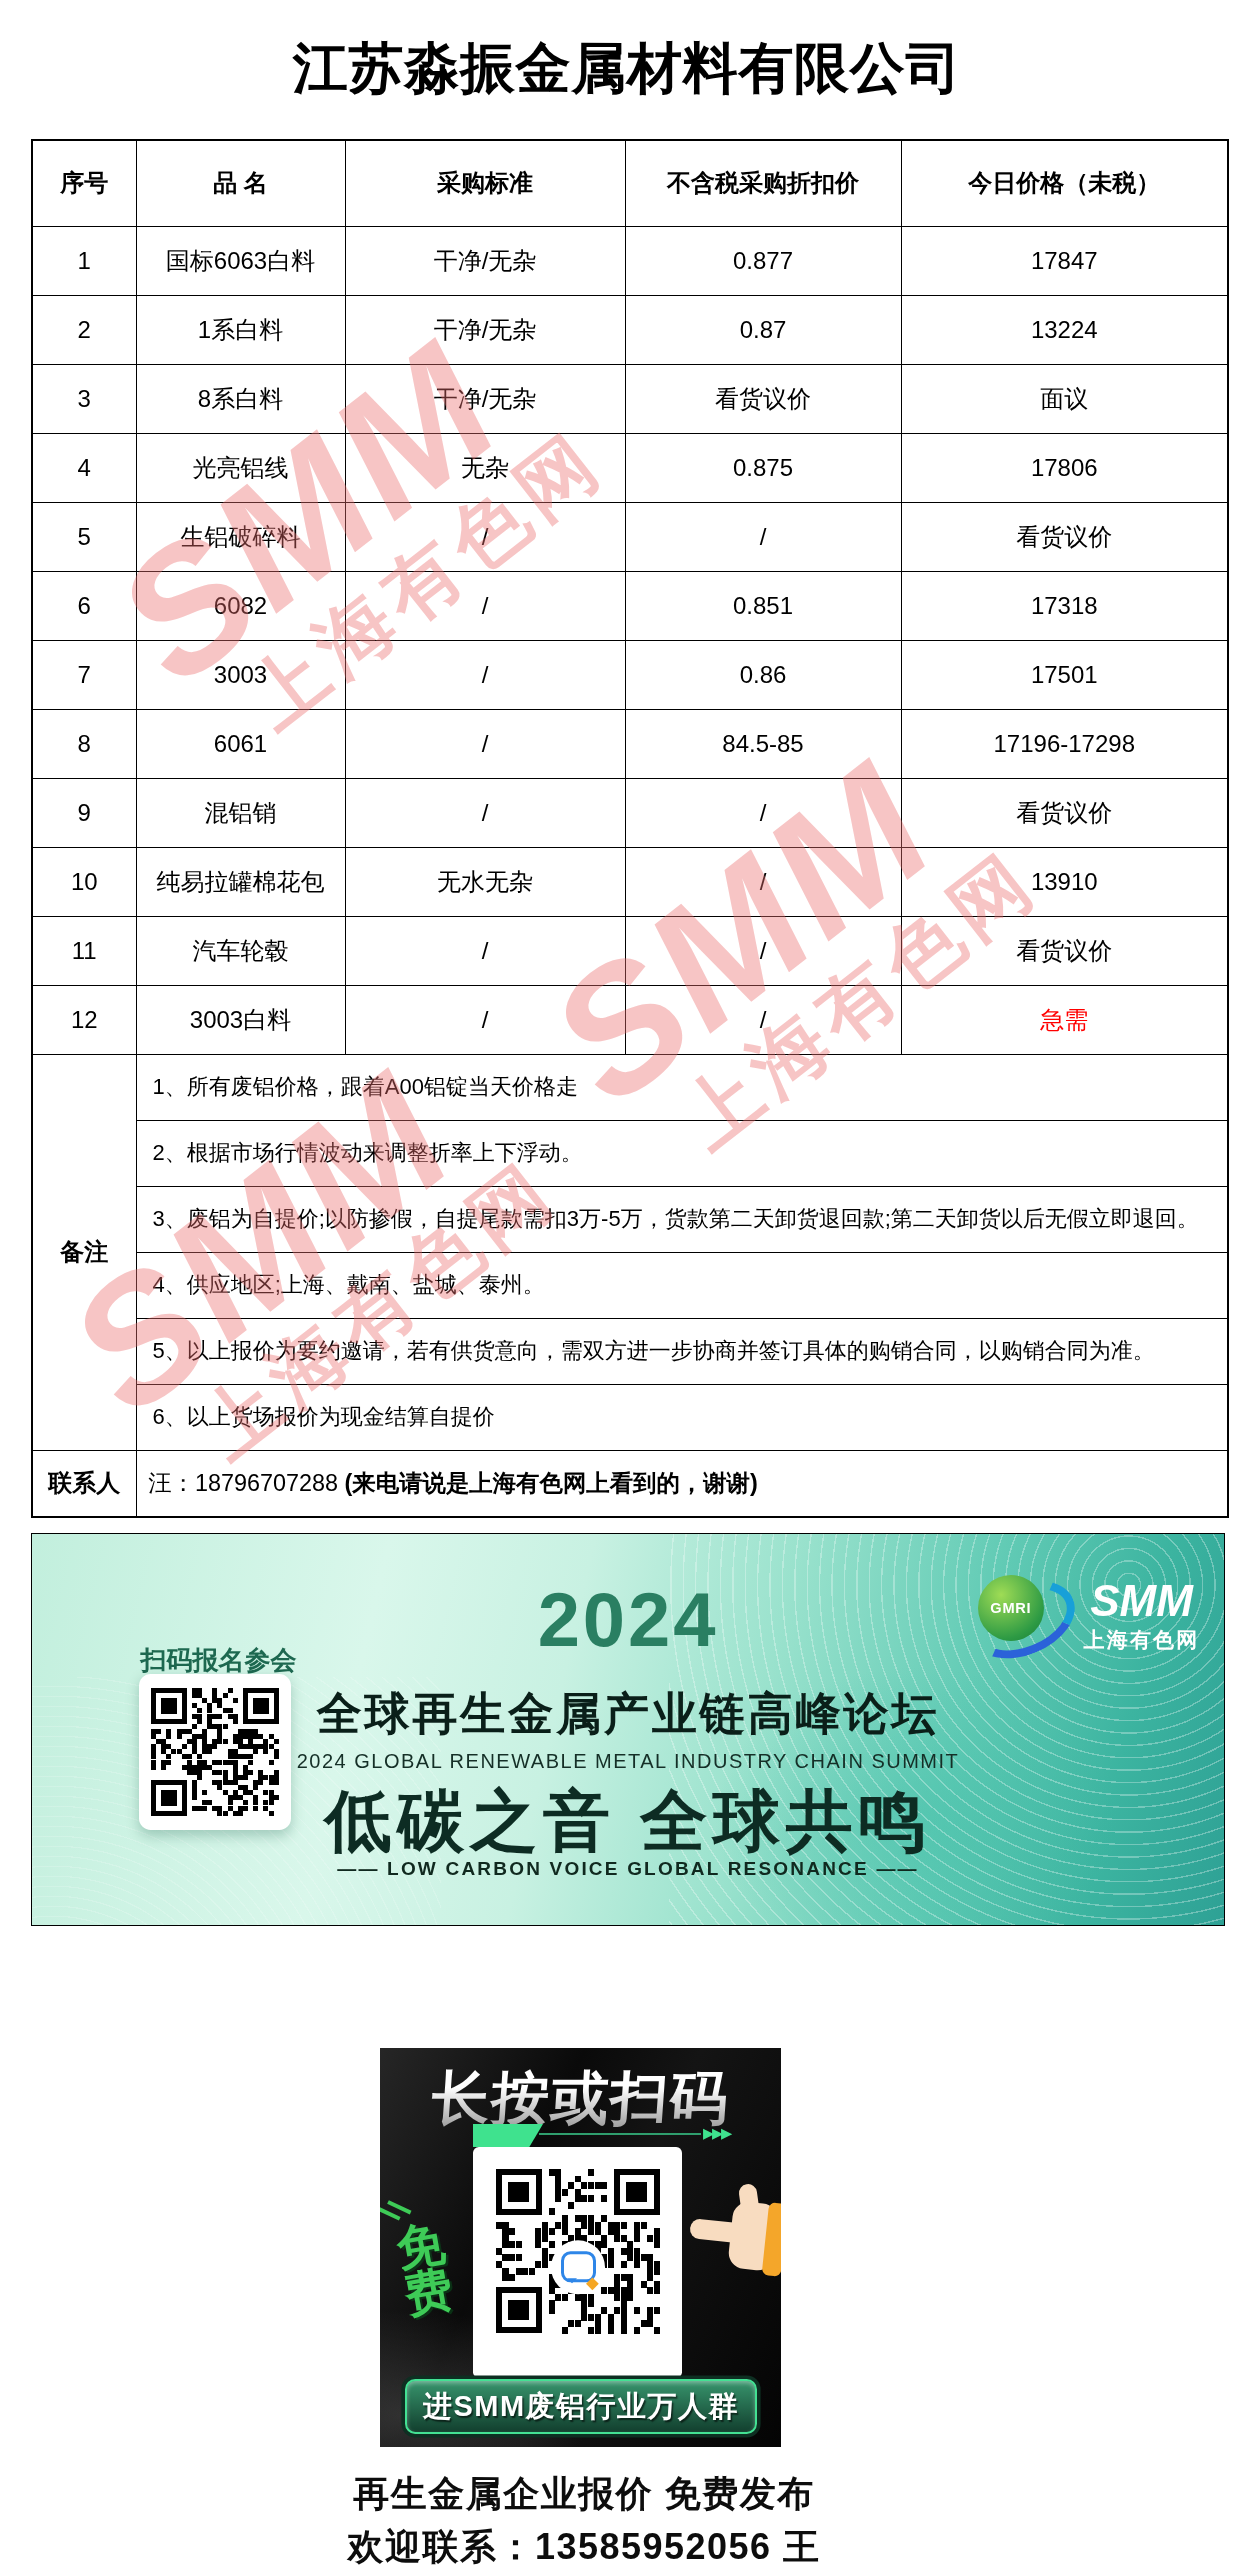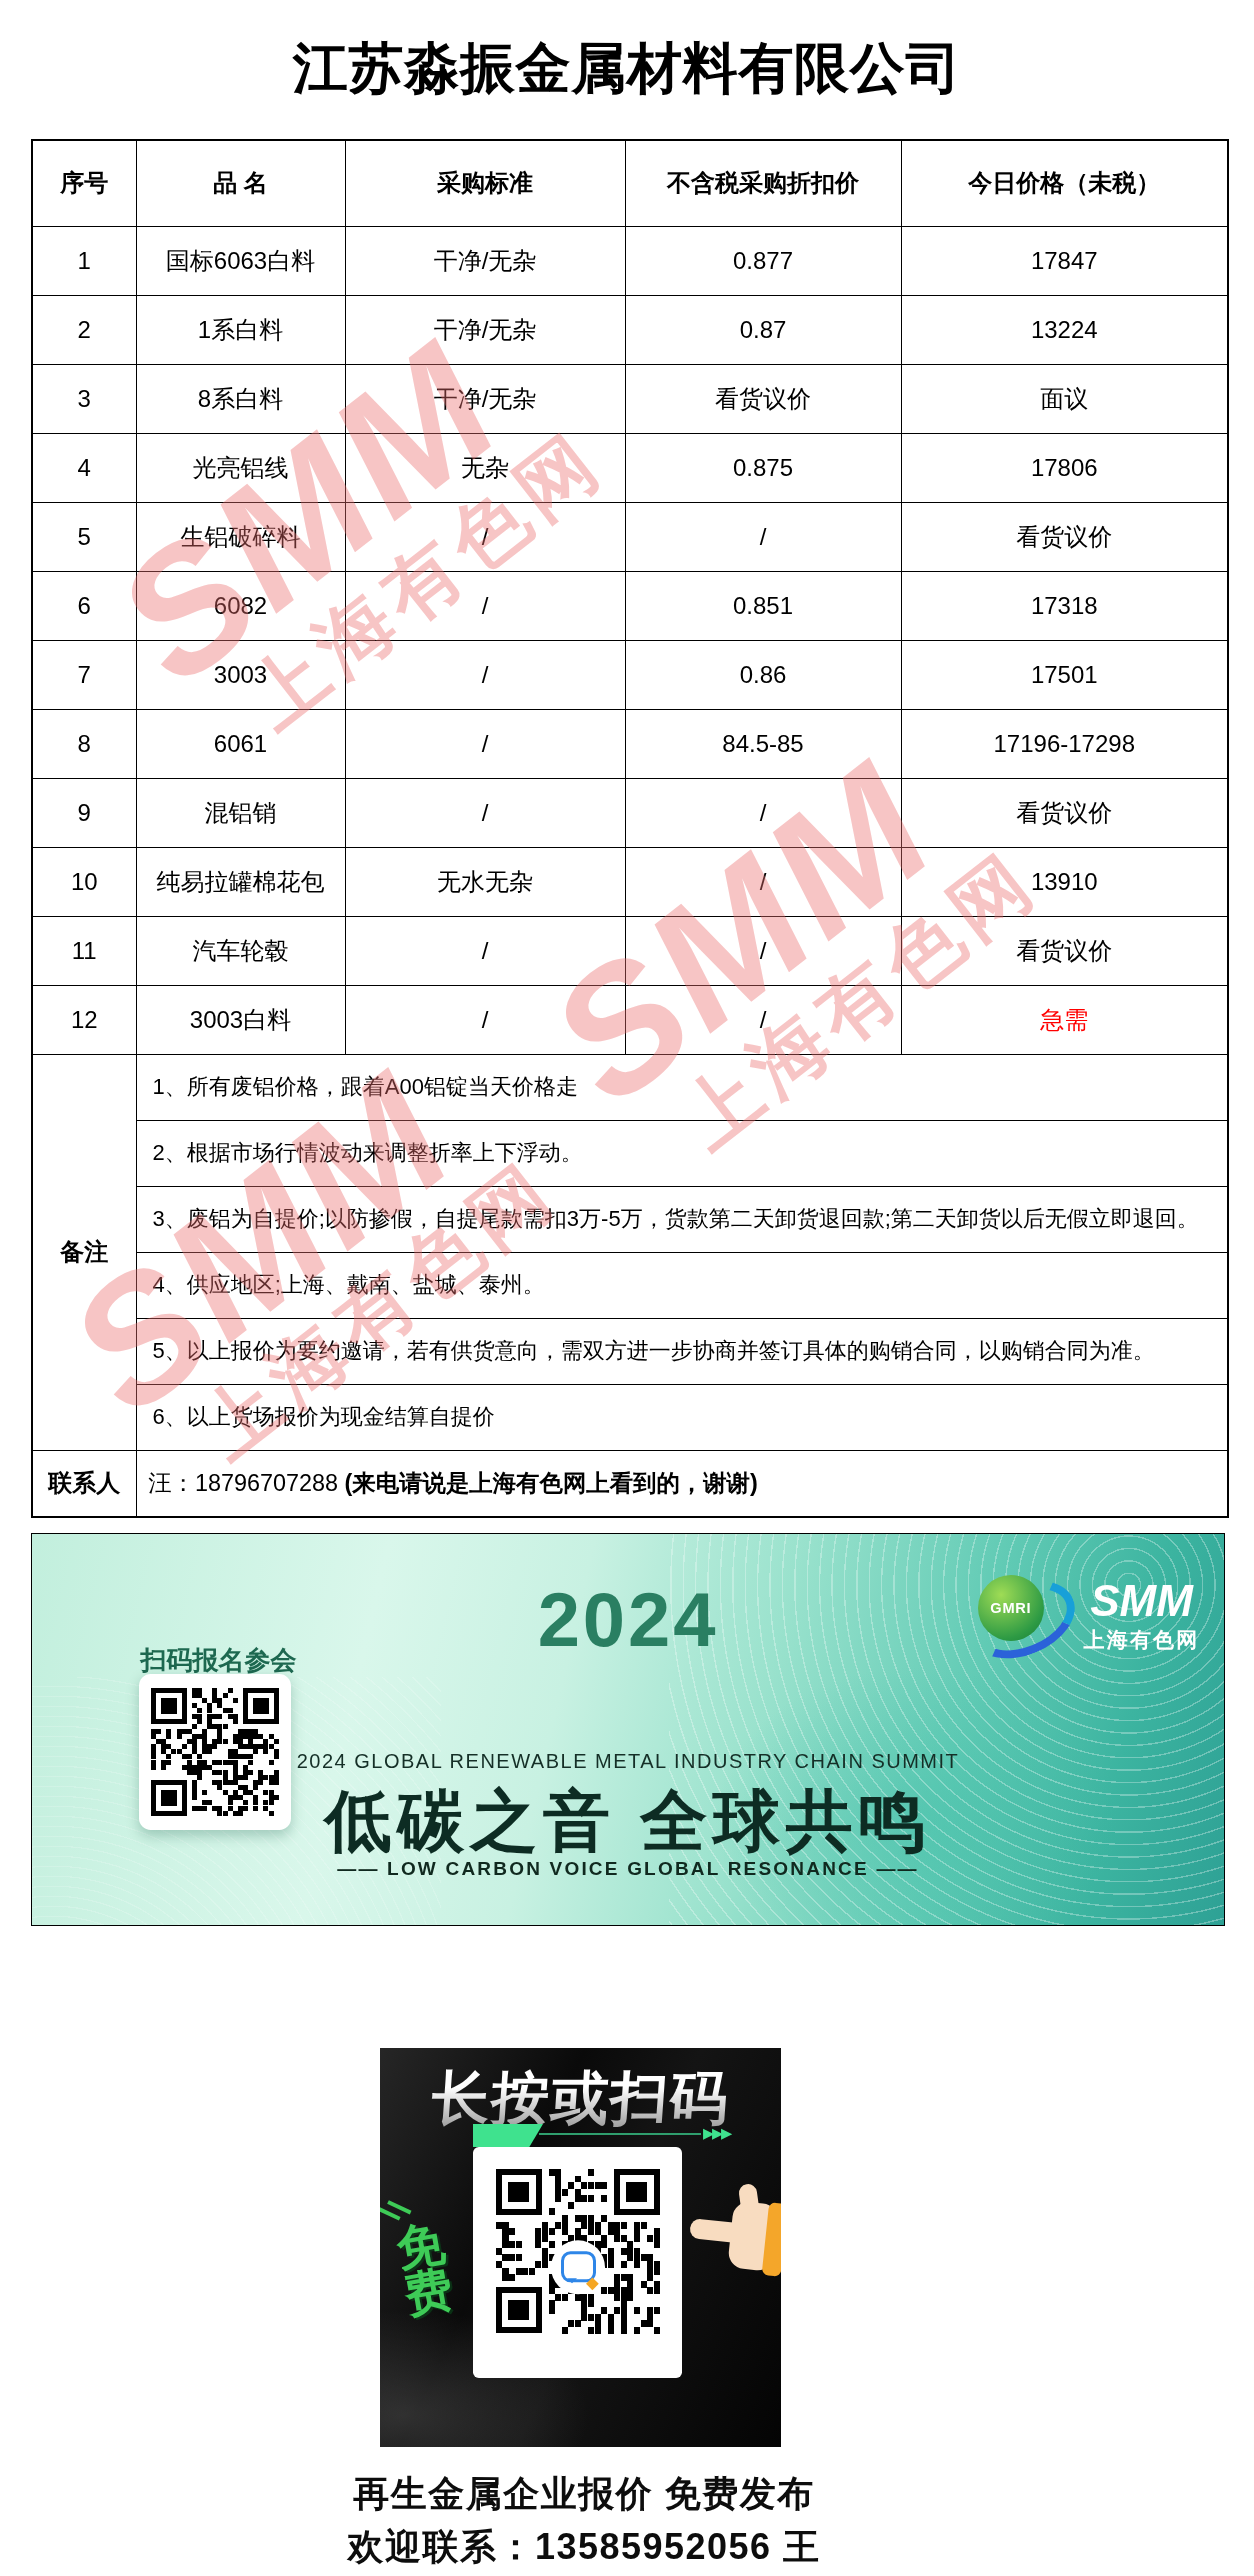--- a/index.html
+++ b/index.html
@@ -490,20 +490,21 @@
           <i style="left:92px;top:118px;width:5.1px;height:5.1px"></i>
           <i style="left:102px;top:118px;width:5.1px;height:5.1px"></i>
           <i style="left:112px;top:118px;width:5.1px;height:5.1px"></i>
           <i style="left:66px;top:123px;width:5.1px;height:5.1px"></i>
           <i style="left:72px;top:123px;width:5.1px;height:5.1px"></i>
           <i style="left:82px;top:123px;width:5.1px;height:5.1px"></i>
           <i style="left:87px;top:123px;width:5.1px;height:5.1px"></i>
           <i style="left:118px;top:123px;width:5.1px;height:5.1px"></i>
         </div>
     </div>
+    <div class="sum-cn">全球再生金属产业链高峰论坛</div>
     <div class="sum-en">2024 GLOBAL RENEWABLE METAL INDUSTRY CHAIN SUMMIT</div>
     <div class="slogan">低碳之音 全球共鸣</div>
     <div class="slogan-en">—— LOW CARBON VOICE GLOBAL RESONANCE ——</div>
   </div>
 
 
   <div class="bbanner">
     <div class="press">长按或扫码</div>
     <div class="trap"></div>
     <div class="dline"></div>
@@ -712,19 +713,20 @@
           <b></b>
         </div>
     </div>
     <div class="freev">免费</div>
     <div class="hand">
         <i class="palm"></i>
         <i class="finger"></i>
         <i class="thumb"></i>
         <i class="cuff"></i>
       </div>
+    <div class="jbtn">进SMM废铝行业万人群</div>
   </div>
 
   <div class="tail t1">再生金属企业报价 免费发布</div>
   <div class="tail t2">欢迎联系：13585952056 王</div>
 
 </div>
 
 
 </body></html>

